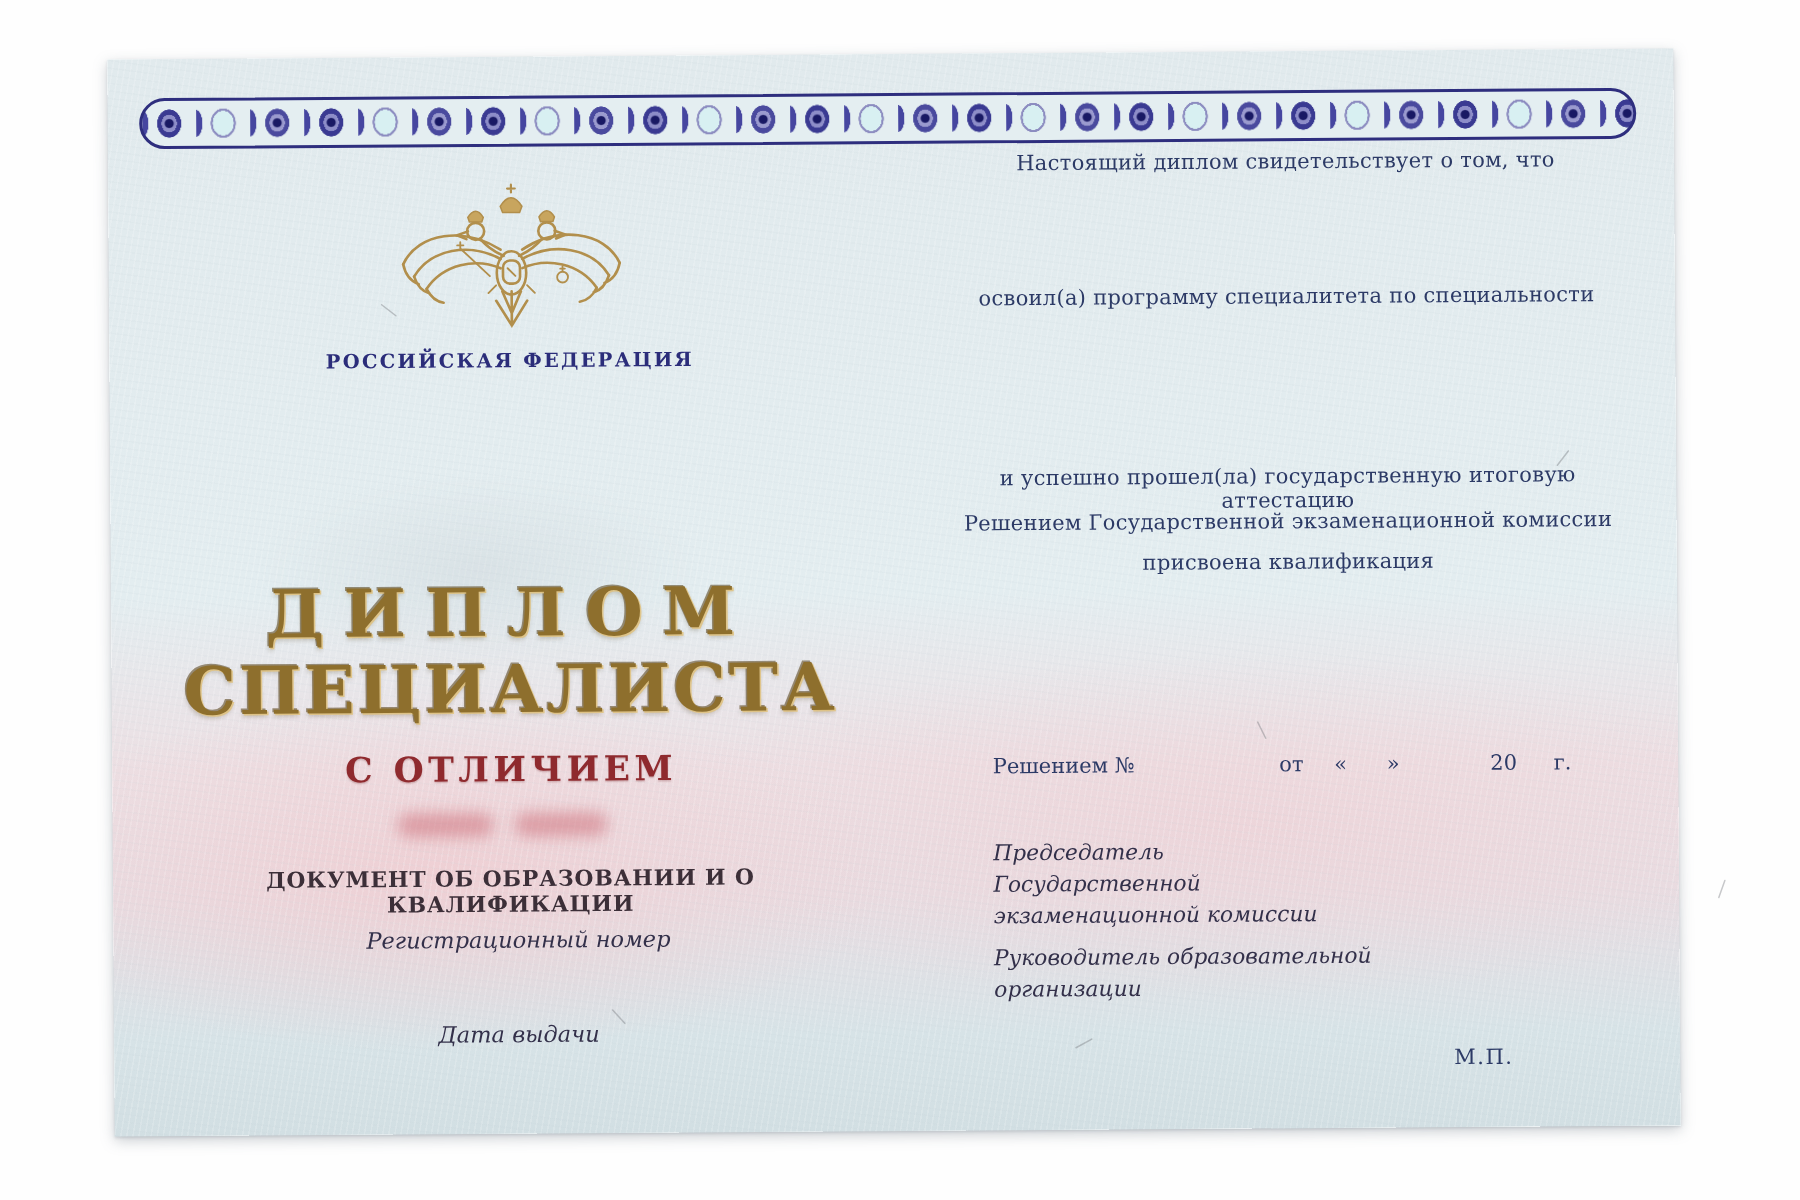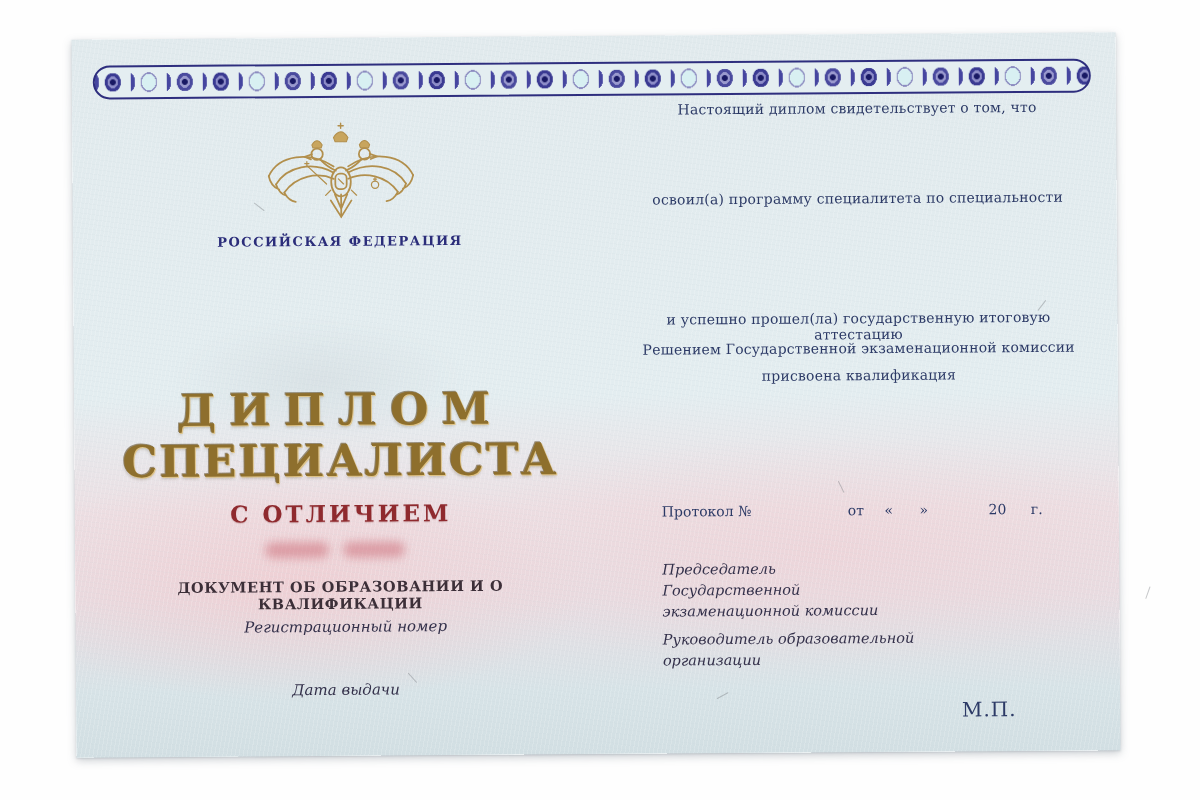--- a/index.html
+++ b/index.html
@@ -97,21 +97,21 @@
   .protocol-row .p-gsuf  { margin-left:20px; }
 
   .sign-block {
     position:absolute; left:587px; width:330px;
     font-style:italic; font-size:14.5px; line-height:21px; color:#33304a;
   }
   .chairman-block { top:524px; }
   .head-block     { top:594px; }
 
   .seal { position:absolute; left:878px; top:664px; width:70px; text-align:center;
-          font-size:20px; color:#2c3a66; letter-spacing:1px; }
+          font-size:14px; color:#2c3a66; letter-spacing:1px; }
 
   
   .smudge { position:absolute; left:95px; top:278px; width:300px; height:130px;
             background:radial-gradient(rgba(188,194,200,.26), transparent 70%);
             filter:blur(2px); pointer-events:none; }
   .fiber { position:absolute; width:13px; height:1px; background:rgba(110,112,118,.38);
            border-radius:1px; pointer-events:none; }
   .f1 { left:180px; top:168px; transform:rotate(38deg); }
   .f2 { left:962px; top:272px; transform:rotate(-52deg); }
   .f3 { left:760px; top:452px; transform:rotate(64deg); }
@@ -176,21 +176,21 @@
     <div class="reg-label">Регистрационный номер</div>
     <div class="date-label">Дата выдачи</div>
 
     <div class="rline intro">Настоящий диплом свидетельствует о том, что</div>
     <div class="rline program">освоил(а) программу специалитета по специальности</div>
     <div class="rline attestation">и успешно прошел(ла) государственную итоговую аттестацию</div>
     <div class="rline commission">Решением Государственной экзаменационной комиссии</div>
     <div class="rline qualification">присвоена квалификация</div>
 
     <div class="protocol-row">
-      <span class="p-label">Протокол №</span>
+      <span class="p-label">Решением №</span>
       <span class="p-from">от</span>
       <span class="p-open">«</span>
       <span class="p-close">»</span>
       <span class="p-year">20</span>
       <span class="p-gsuf">г.</span>
     </div>
 
     <div class="sign-block chairman-block">
       <div>Председатель</div>
       <div>Государственной</div>

